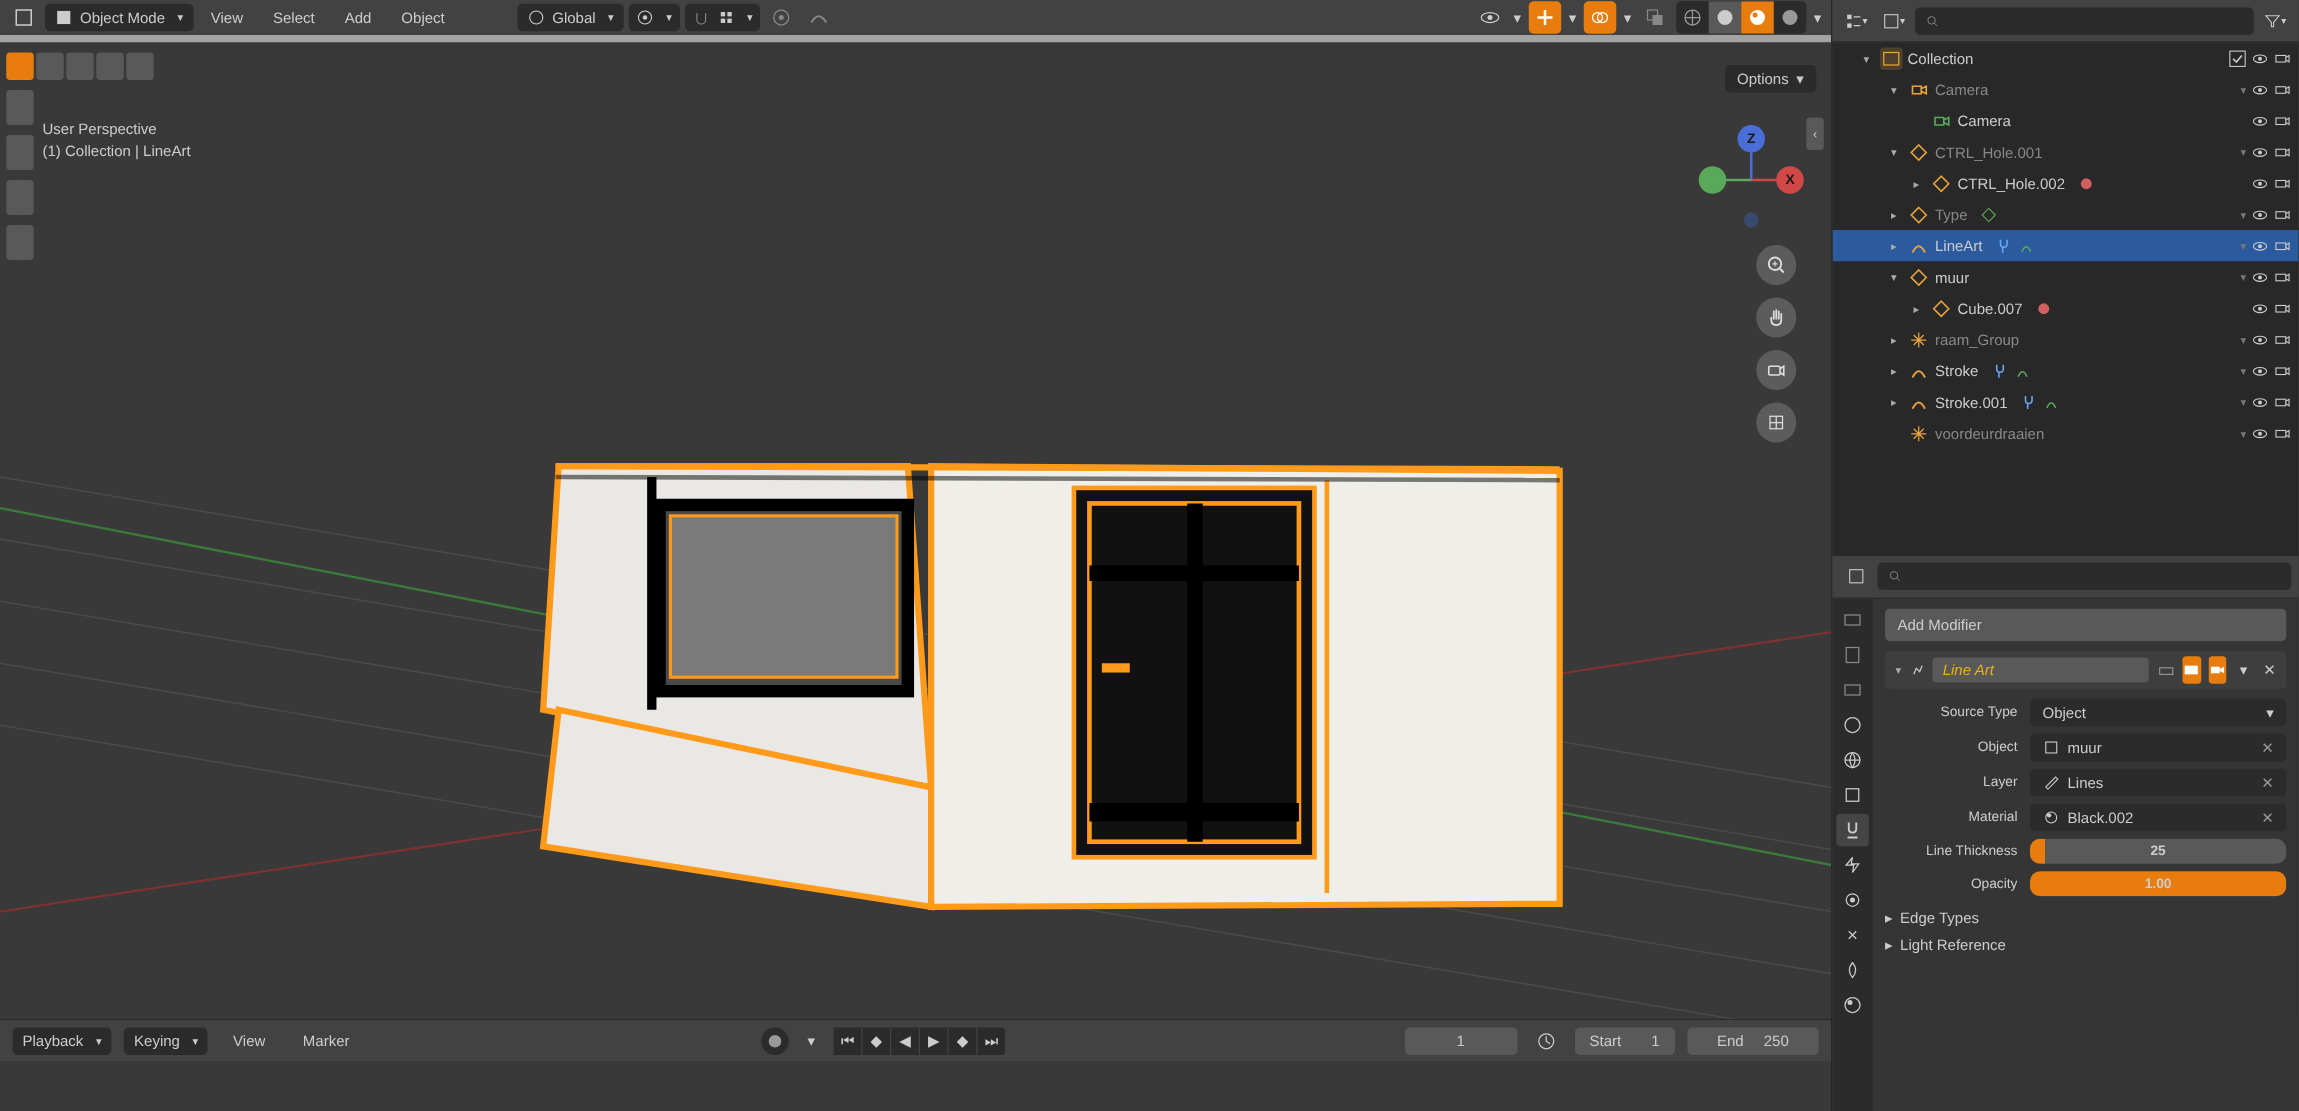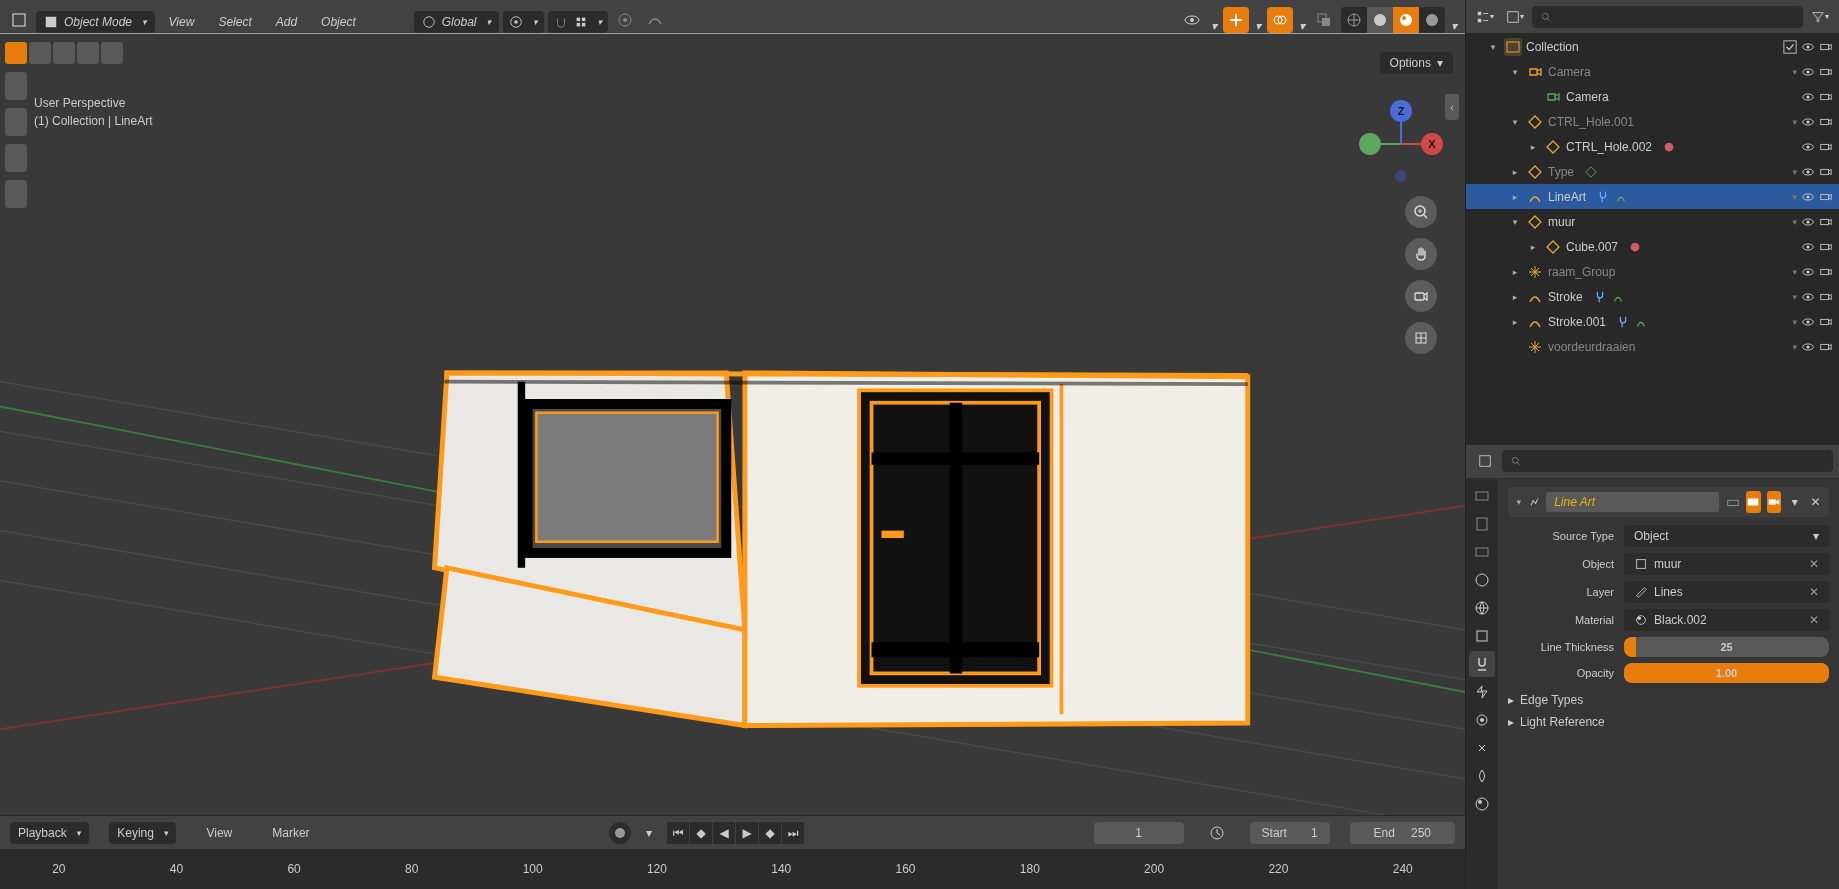--- a/index.html
+++ b/index.html
@@ -1,40 +1,40 @@
 <!DOCTYPE html>
 <html><head>
 <meta charset="utf-8">
 <style>
 * { margin: 0; padding: 0; box-sizing: border-box; font-family: -apple-system, BlinkMacSystemFont, "Segoe UI", sans-serif; font-size: 12px; color: #cccccc; }
 body { background: #393939; width: 1839px; height: 889px; overflow: hidden; user-select: none; }
 .app { display: grid; grid-template-columns: 1fr 374px; height: 100%; }
 .left-col { display: grid; grid-template-rows: 34px 1fr 34px 40px; }
-.header-left { background: #424242; display: flex; align-items: flex-end; padding: 0 6px; gap: 4px; border-bottom: 1px solid #a3a3a3; font-style: italic; }
+.header-left { background: #424242; display: flex; align-items: center; padding: 0 6px; gap: 4px; border-bottom: 6px solid #a3a3a3; }
 .dropdown { background: #2b2b2b; border-radius: 4px; padding: 4px 8px; display: flex; align-items: center; gap: 6px; cursor: pointer; }
 .dropdown .chev { font-size: 9px; margin-left: 4px; }
 .menu-item { padding: 4px 10px; cursor: pointer; border-radius: 3px; }
 .icon-btn { width: 26px; height: 26px; border-radius: 4px; display: inline-flex; align-items: center; justify-content: center; cursor: pointer; }
 .icon-btn.orange-on { background: #e87d0d; }
 .spacer { flex: 1; }
 .viewport { position: relative; background: #393939; overflow: hidden; }
 .viewport-info { position: absolute; top: 60px; left: 34px; color: #dcdcdc; font-size: 13px; line-height: 1.5; }
 .tool-strip { position: absolute; left: 5px; top: 8px; display: flex; flex-direction: column; gap: 8px; }
 .tool-row { display: flex; gap: 2px; }
 .tool-btn { width: 22px; height: 22px; background: #595959; border-radius: 3px; cursor: pointer; }
 .tool-btn.active { background: #e87d0d; }
 .tool-big { width: 22px; height: 28px; background: #595959; border-radius: 3px; cursor: pointer; }
 .collapse-arrow { position: absolute; right: 6px; top: 60px; width: 14px; height: 26px; background: #595959; border-radius: 3px; display: flex; align-items: center; justify-content: center; font-size: 10px; cursor: pointer; }
 .options-btn { position: absolute; right: 12px; top: 18px; background: #2b2b2b; border-radius: 4px; padding: 4px 10px; display: flex; align-items: center; gap: 6px; cursor: pointer; }
 .nav-gizmo { position: absolute; right: 22px; top: 68px; width: 84px; height: 84px; }
 .nav-ball { position: absolute; width: 22px; height: 22px; border-radius: 50%; display: flex; align-items: center; justify-content: center; font-size: 11px; font-weight: 600; color: #1a1a1a; }
 .nav-tools { position: absolute; right: 28px; top: 162px; display: flex; flex-direction: column; gap: 10px; }
 .nav-tool { width: 32px; height: 32px; background: #5c5c5c; border-radius: 50%; display: flex; align-items: center; justify-content: center; font-size: 15px; cursor: pointer; }
 .scene-canvas { position: absolute; inset: 0; }
-.timeline-bar { background: #424242; display: flex; align-items: center; padding: 0 10px; gap: 20px; border-top: 1px solid #2a2a2a; }
+.timeline-bar { background: #424242; display: flex; align-items: center; padding: 0 10px; gap: 10px; border-top: 1px solid #2a2a2a; }
 .play-controls { display: flex; gap: 1px; align-items: center; margin-left: auto; margin-right: auto; }
 .play-btn { width: 22px; height: 22px; background: #2b2b2b; display: flex; align-items: center; justify-content: center; cursor: pointer; }
 .play-btn:first-child { border-radius: 3px 0 0 3px; }
 .play-btn:last-child { border-radius: 0 3px 3px 0; }
 .frame-box { background: #595959; border-radius: 4px; padding: 4px 18px; text-align: center; min-width: 60px; }
 .frame-label { display: flex; align-items: center; gap: 4px; }
 .timeline-ruler { background: #2b2b2b; position: relative; }
 .ruler-ticks { display: flex; justify-content: space-around; align-items: center; height: 100%; color: #888; }
 .right-col { display: grid; grid-template-rows: 34px 1fr 34px 1fr; background: #424242; border-left: 1px solid #202020; }
 .outliner-header, .props-header { background: #424242; display: flex; align-items: center; padding: 0 6px; gap: 4px; border-bottom: 1px solid #2a2a2a; }
@@ -337,36 +337,20 @@
       <div class="frame-label" style="background:#595959;border-radius:4px;padding:4px 12px">
         <span>Start</span>
         <span style="margin-left:20px">1</span>
       </div>
       <div class="frame-label" style="background:#595959;border-radius:4px;padding:4px 24px">
         <span>End</span>
         <span style="margin-left:12px">250</span>
       </div>
     </div>
 
-    <div class="timeline-ruler">
-      <div class="ruler-ticks">
-        <span>20</span>
-        <span>40</span>
-        <span>60</span>
-        <span>80</span>
-        <span>100</span>
-        <span>120</span>
-        <span>140</span>
-        <span>160</span>
-        <span>180</span>
-        <span>200</span>
-        <span>220</span>
-        <span>240</span>
-      </div>
-    </div>
   </div>
 
   <div class="right-col">
     <div class="outliner-header">
       <div class="icon-btn">
           <svg width="14" height="14" viewBox="0 0 16 16">
             <rect x="2" y="2" width="4" height="4" fill="#ccc"></rect>
             <rect x="2" y="10" width="4" height="4" fill="#ccc"></rect>
             <line x1="8" y1="4" x2="14" y2="4" stroke="#ccc"></line>
             <line x1="8" y1="12" x2="14" y2="12" stroke="#ccc"></line>
@@ -792,20 +776,21 @@
           </div>
         <div class="ptab" style="color:#d06060">
             <svg width="16" height="16" viewBox="0 0 16 16">
               <circle cx="8" cy="8" r="6" fill="none" stroke="currentColor"></circle>
               <circle cx="6" cy="6" r="2" fill="currentColor"></circle>
             </svg>
           </div>
       </div>
 
       <div class="props-content">
+        <div class="add-mod"><span>Add Modifier</span></div>
 
         <div class="mod-header">
           <span class="disclosure" style="cursor:pointer">▾</span>
           <svg width="16" height="16" viewBox="0 0 16 16">
               <path d="M3 13 L6 6 L10 10 L13 3" fill="none" stroke="#ccc" stroke-width="1.5"></path>
             </svg>
           <input class="mod-name" style="border: none; color: #eab308; outline: none; font-style: italic;" value="Line Art">
           <div class="mod-hdr-btn">
               <svg width="14" height="14" viewBox="0 0 16 16">
                 <rect x="2" y="6" width="12" height="6" fill="none" stroke="#999"></rect>

